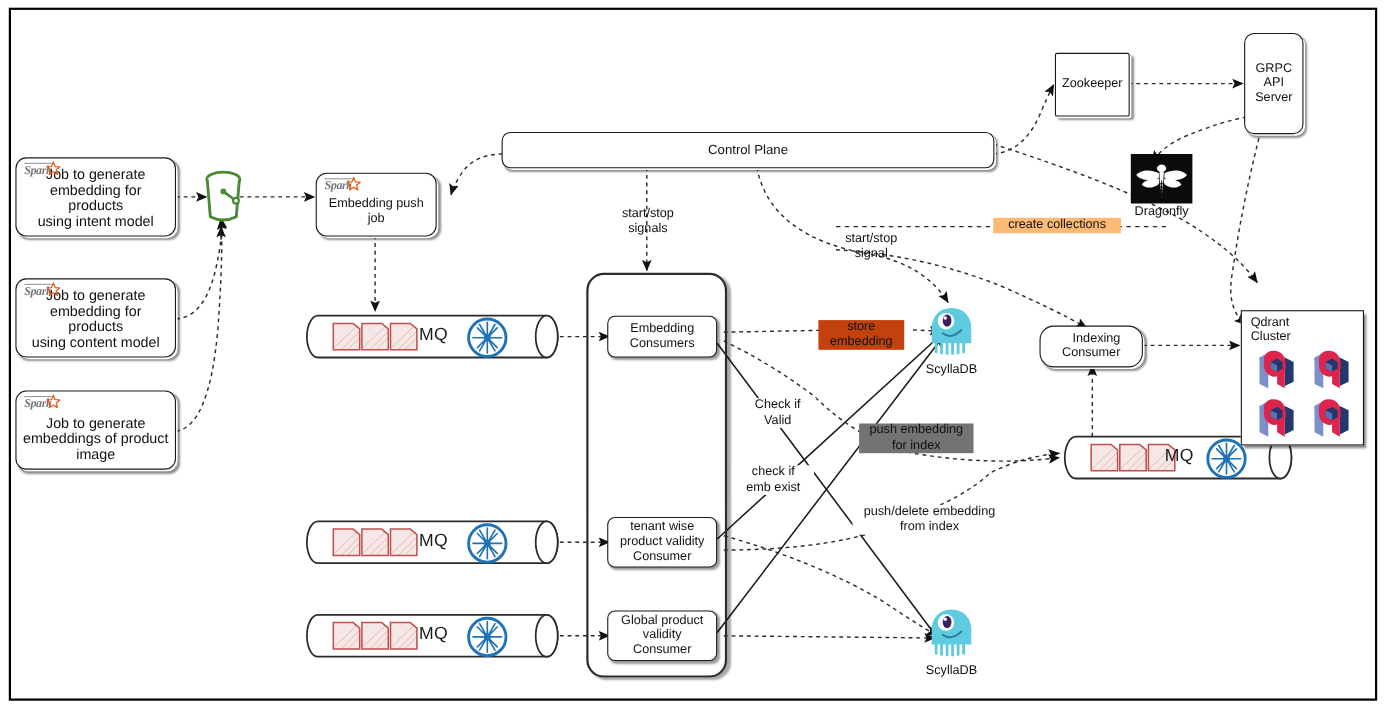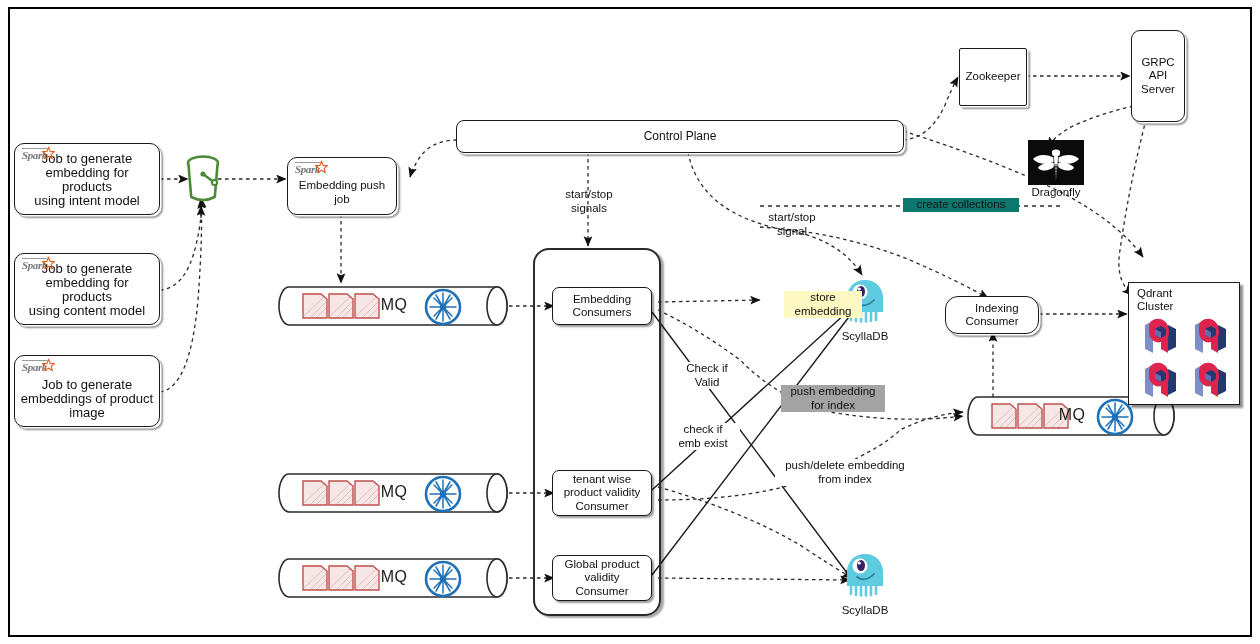--- a/index.html
+++ b/index.html
@@ -504,29 +504,29 @@
       </svg>
     </div>
   </div>
 
   <div class="plain-label" style="left:546px; top:188px; width:86px;">start/stop
 signals</div>
 
   <div class="plain-label" style="left:746px; top:211px; width:92px;">start/stop
 signal</div>
 
-  <div class="plain-label" style="left:903px; top:198px; width:116px; background:#0f766e;">create collections</div>
-
-  <div class="plain-label" style="left:784px; top:291px; width:78px; background:#fef9c3;">store
+  <div class="plain-label" style="left:903px; top:198px; width:116px; background:#fdba74;">create collections</div>
+
+  <div class="plain-label" style="left:744px; top:291px; width:78px; background:#c2410c;">store
 embedding</div>
 
   <div class="plain-label" style="left:672px; top:362px; width:70px; background:#fff;">Check if
 Valid</div>
 
   <div class="plain-label" style="left:666px; top:423px; width:74px; background:#fff;">check if
 emb exist</div>
 
-  <div class="plain-label" style="left:781px; top:385px; width:104px; background:#a3a3a3;">push embedding
+  <div class="plain-label" style="left:781px; top:385px; width:104px; background:#737373;">push embedding
 for index</div>
 
   <div class="plain-label" style="left:775px; top:459px; width:140px; background:#fff;">push/delete embedding
 from index</div>
 </div>
 
 </body></html>

